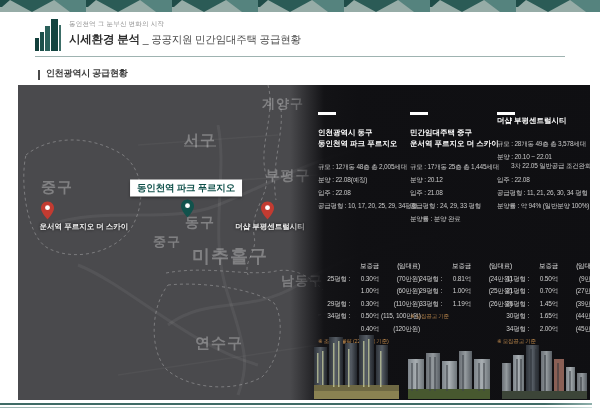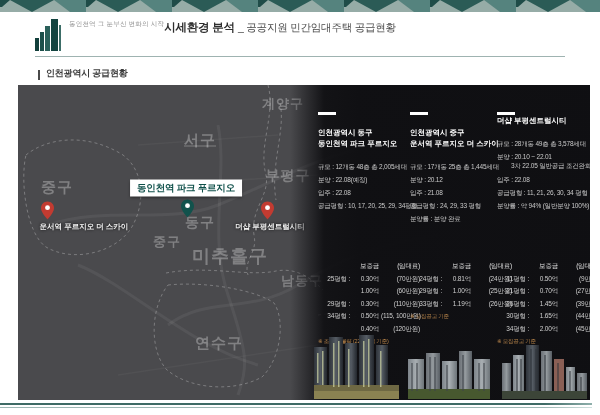--- a/index.html
+++ b/index.html
@@ -7,21 +7,21 @@
     width:600px;height:415px;position:relative;overflow:hidden;
     background:#ffffff;
     font-family:"Liberation Sans","DejaVu Sans",sans-serif;
     -webkit-font-smoothing:antialiased;
   }
   
   .top-pattern{position:absolute;top:0;left:0;width:600px;height:12px;}
   
   .header{position:absolute;left:35px;top:17px;height:38px;display:flex;align-items:flex-start;}
   .logo{width:26px;height:32px;margin-right:8px;margin-top:2px;}
-  .header-text{display:flex;flex-direction:row;}
+  .header-text{display:flex;flex-direction:column;}
   .tagline{font-size:6.5px;color:#8c8c8c;letter-spacing:.2px;margin-top:3px;}
   .title-line{margin-top:3px;font-size:10.5px;color:#4a4a4a;letter-spacing:-.2px;}
   .title-strong{font-weight:700;font-size:11.5px;color:#2f2f2f;margin-right:3px;}
   .header-rule{position:absolute;left:35px;top:56px;width:530px;height:1px;background:#9fb3b1;}
   
   .section{position:absolute;left:38px;top:67px;display:flex;align-items:flex-end;}
   .section-bar{width:2px;height:10px;background:#4a4a4a;margin-right:6px;}
   .section-label{font-size:9px;font-weight:700;color:#3b3b3b;letter-spacing:-.2px;}
   
   .map-area{position:absolute;left:18px;top:85px;width:572px;height:315px;background:#4a4a4d;overflow:hidden;}
@@ -178,21 +178,21 @@
             <div class="t-cell">(115, 100만원)</div>
             <div class="t-cell"></div>
             <div class="t-cell">0.40억</div>
             <div class="t-cell">(120만원)</div>
           </div>
           <div class="t-note">※ 조합원 물량 (22년 7월 기준)</div>
         </div>
       </div>
       <div class="panel-col" style="left: 392px;">
         <div class="panel-dash"></div>
-        <div class="panel-region">인천광역시 중구</div>
+        <div class="panel-region">민간임대주택 중구</div>
         <div class="panel-name">운서역 푸르지오 더 스카이</div>
         <div class="panel-details">
           <div class="detail-line">규모 : 17개동 25층 총 1,445세대</div>
           <div class="detail-line">분양 : 20.12</div>
           <div class="detail-line">입주 : 21.08</div>
           <div class="detail-line">공급평형 : 24, 29, 33 평형</div>
           <div class="detail-line">분양률 : 분양 완료</div>
         </div>
         <div class="panel-table">
           <div class="t-grid">

